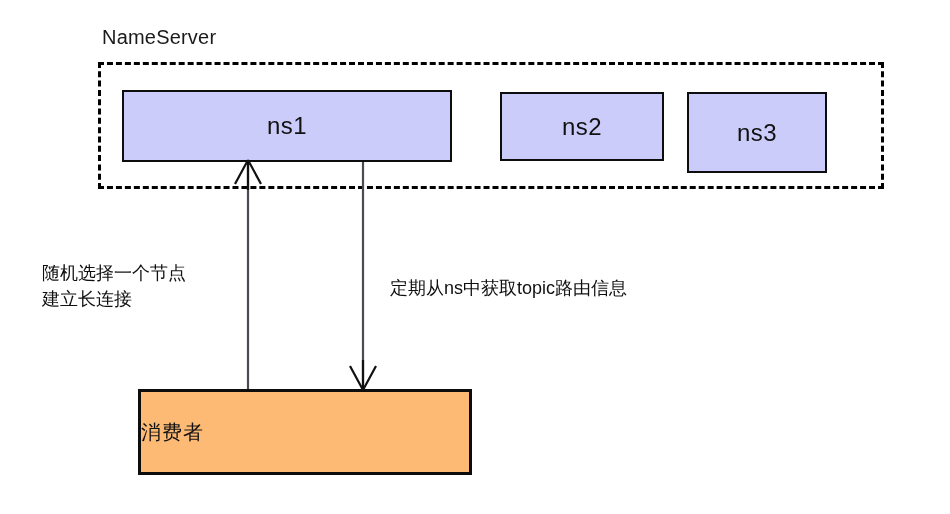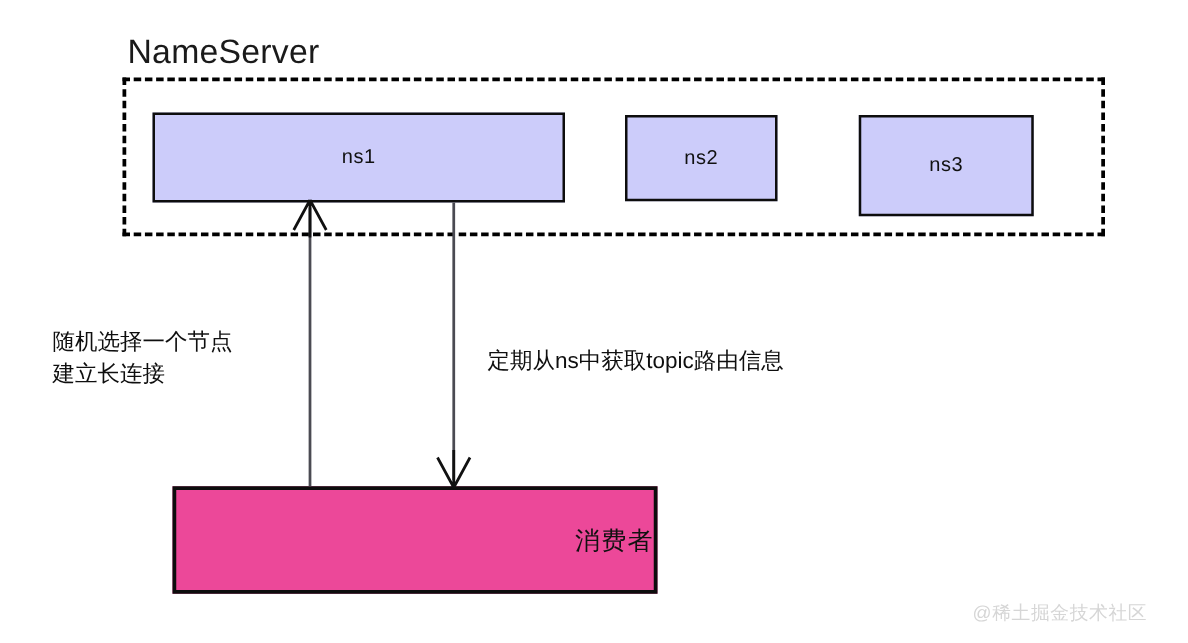--- a/index.html
+++ b/index.html
@@ -16,21 +16,21 @@
     height: 514px;
     background: #ffffff;
     overflow: hidden;
   }
   .abs { position: absolute; }
 
   
   #ns-group-title {
     left: 102px;
     top: 26px;
-    font-size: 27px;
+    font-size: 20px;
     color: #1a1a1a;
     letter-spacing: 0.2px;
     white-space: nowrap;
   }
   #ns-group-box {
     left: 98px;
     top: 62px;
     width: 786px;
     height: 127px;
     border: 3px dashed #000000;
@@ -39,40 +39,40 @@
   }
 
   
   .node-box {
     box-sizing: border-box;
     border: 2px solid #0d0d0d;
     background: #ccccfa;
     display: flex;
     align-items: center;
     justify-content: center;
-    font-size: 16px;
+    font-size: 24px;
     color: #111111;
     letter-spacing: 0.5px;
   }
   #node-ns1 { left: 122px; top: 90px; width: 330px; height: 72px; }
-  #node-ns2 { left: 500px; top: 92px; width: 122px; height: 69px; }
+  #node-ns2 { left: 500px; top: 92px; width: 164px; height: 69px; }
   #node-ns3 { left: 687px; top: 92px; width: 140px; height: 81px; }
 
   
   #consumer-box {
     left: 138px;
     top: 389px;
-    width: 388px;
+    width: 334px;
     height: 86px;
     box-sizing: border-box;
     border: 3px solid #0d0d0d;
-    background: #ec4899;
+    background: #fdba74;
     display: flex;
     align-items: center;
-    justify-content: flex-end;
+    justify-content: flex-start;
     font-size: 20px;
     color: #111111;
     letter-spacing: 1px;
   }
 
   
   #arrow-layer {
     left: 0;
     top: 0;
     width: 950px;
@@ -140,15 +140,14 @@
 
   <div class="abs edge-label" id="label-right">
     <div>定期从ns中获取topic路由信息</div>
   </div>
 
   <div class="abs edge-label" id="label-left">
     <div>随机选择一个节点</div>
     <div>建立长连接</div>
   </div>
 
-  <div class="abs" id="watermark">@稀土掘金技术社区</div>
 
 </div>
 
 </body></html>

